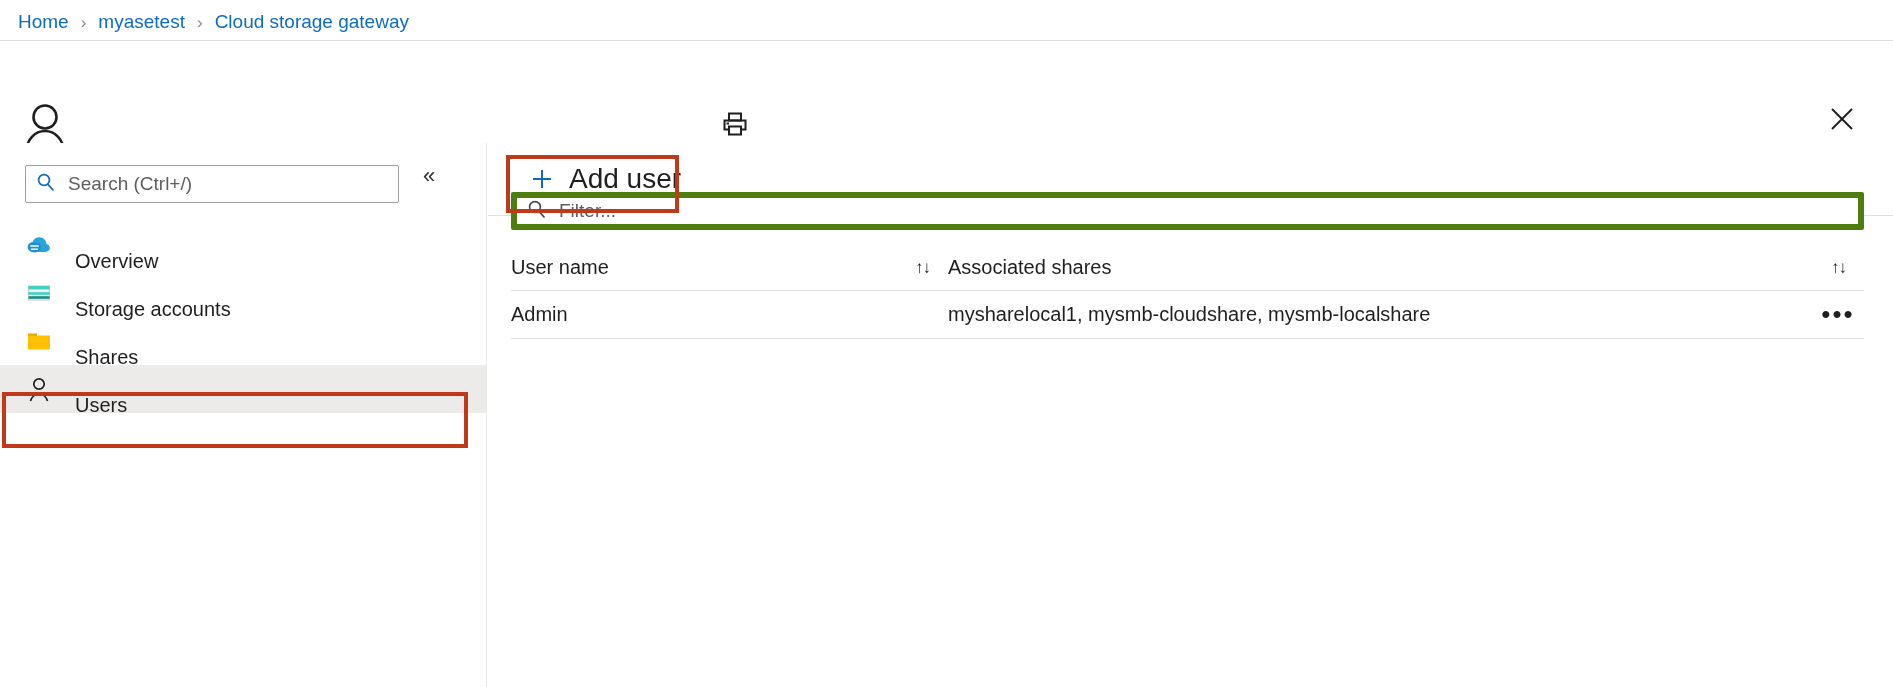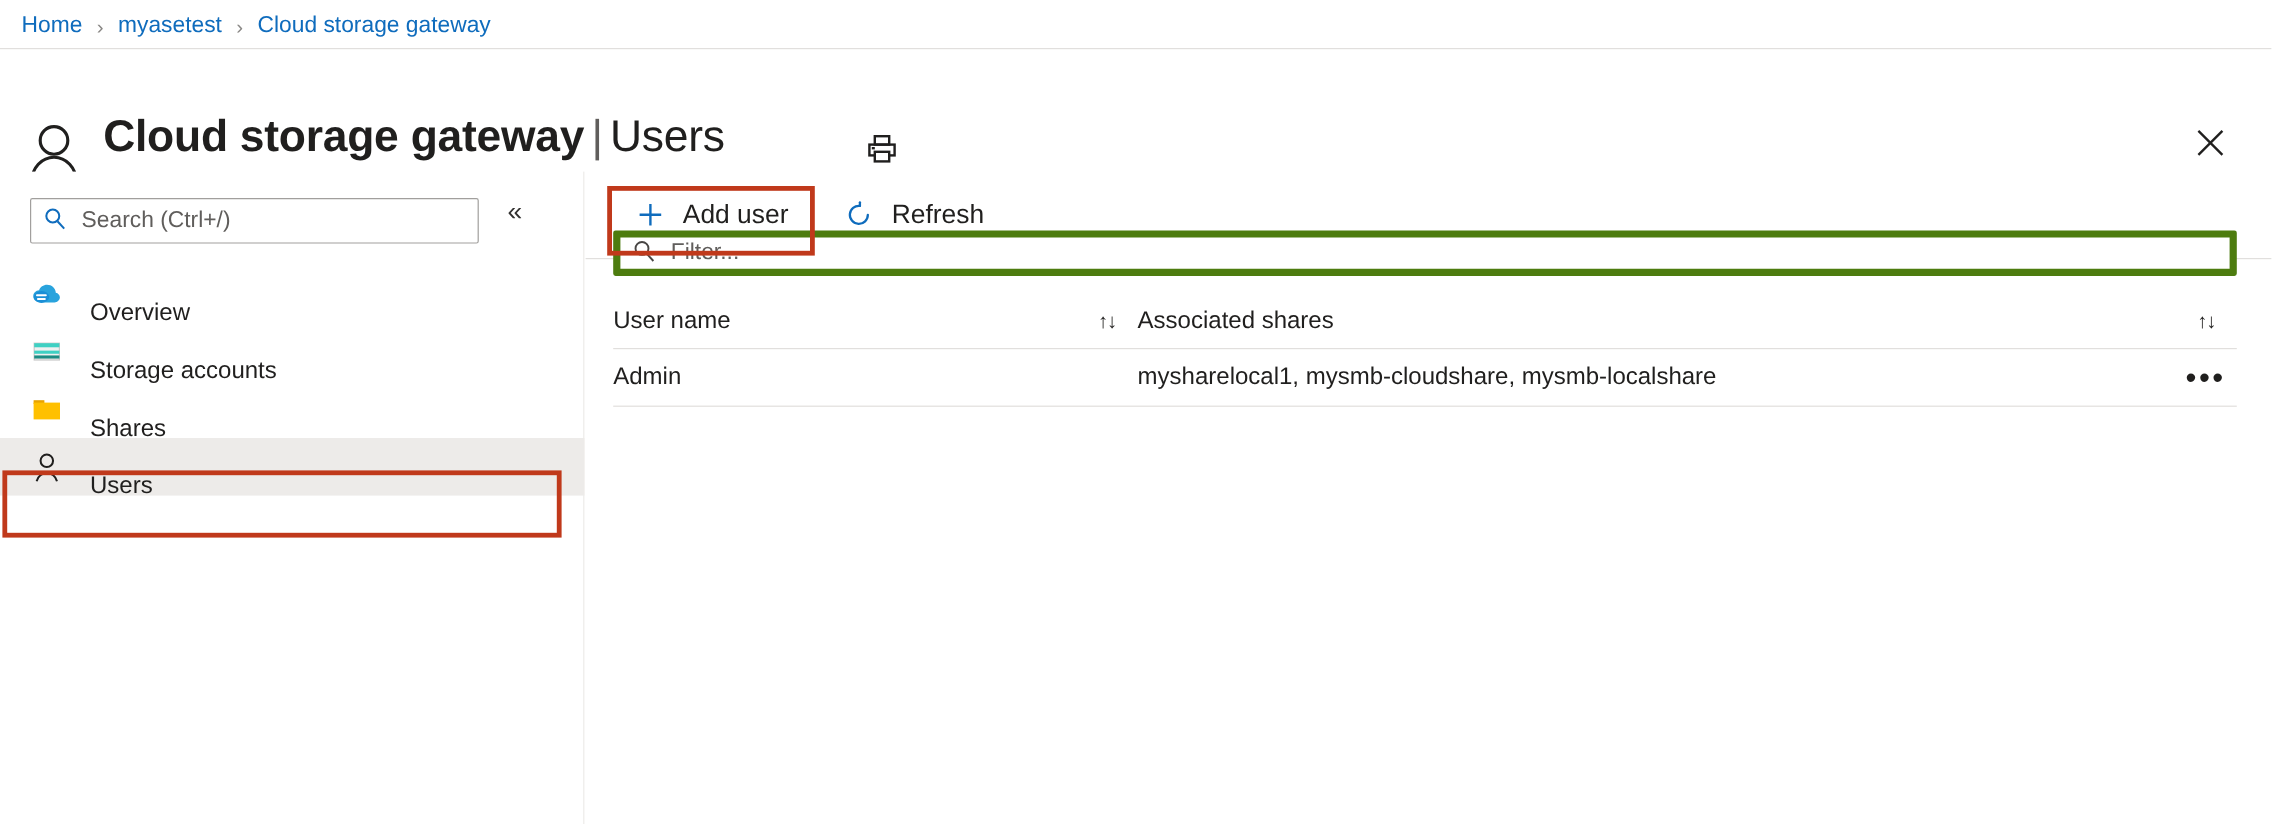--- a/index.html
+++ b/index.html
@@ -196,21 +196,21 @@
     display: flex;
     align-items: center;
     padding-left: 27px;
   }
   .cmd-btn {
     display: flex;
     align-items: center;
     height: 44px;
     padding: 0 14px;
     cursor: pointer;
-    font-size: 22px;
+    font-size: 28px;
     color: #201f1e;
     background: transparent;
     border: none;
     font-family: "Liberation Sans", sans-serif;
   }
   .cmd-icon {
     width: 26px; height: 26px;
     display: flex; align-items: center; justify-content: center;
     margin-right: 14px;
     color: #0f6cbd;
@@ -314,23 +314,20 @@
   <div class="top-rule"></div>
 
   <div class="header">
     <span class="header-icon">
       <svg width="46" height="48" viewBox="0 0 46 48">
         <circle cx="23" cy="14" r="11.5" fill="none" stroke="#201f1e" stroke-width="2.6"></circle>
         <path d="M4.5 48 A18.5 20 0 0 1 41.5 48" fill="none" stroke="#201f1e" stroke-width="2.6"></path>
       </svg>
     </span>
 
-    <div class="title">
-      <span>Cloud storage gateway</span><span class="pipe">|</span><span class="section">Users</span>
-    </div>
 
     <div class="subtitle">myasetest</div>
 
     <div class="print-btn">
       <span>
         <svg width="28" height="28" viewBox="0 0 28 28">
           <rect x="8" y="3.5" width="12" height="7" fill="none" stroke="#201f1e" stroke-width="2"></rect>
           <rect x="3.5" y="10.5" width="21" height="9" fill="none" stroke="#201f1e" stroke-width="2"></rect>
           <rect x="8" y="16.5" width="12" height="8" fill="#ffffff" stroke="#201f1e" stroke-width="2"></rect>
           <rect x="5.5" y="12.5" width="2.5" height="2" fill="#201f1e"></rect>
@@ -421,29 +418,20 @@
           <svg width="24" height="24" viewBox="0 0 24 24">
             <line x1="12" y1="3" x2="12" y2="21" stroke="#0f6cbd" stroke-width="2"></line>
             <line x1="3" y1="12" x2="21" y2="12" stroke="#0f6cbd" stroke-width="2"></line>
           </svg>
         </span>
         <span>Add user</span>
       </button>
 
       <span class="cmd-sep"></span>
 
-      <button class="cmd-btn">
-        <span class="cmd-icon">
-          <svg width="24" height="24" viewBox="0 0 24 24">
-            <path d="M19.2 12 A7.5 7.5 0 1 1 12.6 4.6" fill="none" stroke="#0f6cbd" stroke-width="1.9" stroke-linecap="round"></path>
-            <line x1="12.6" y1="4.6" x2="12.6" y2="1.6" stroke="#0f6cbd" stroke-width="1.9" stroke-linecap="round"></line>
-          </svg>
-        </span>
-        <span>Refresh</span>
-      </button>
     </div>
     <div class="cmd-rule"></div>
 
     <div class="filter-box">
       <span>
         <svg width="20" height="20" viewBox="0 0 20 20">
           <circle cx="8" cy="8" r="5.4" fill="none" stroke="#484644" stroke-width="1.6"></circle>
           <line x1="11.9" y1="12.4" x2="17.5" y2="18.5" stroke="#484644" stroke-width="1.6"></line>
         </svg>
       </span>

